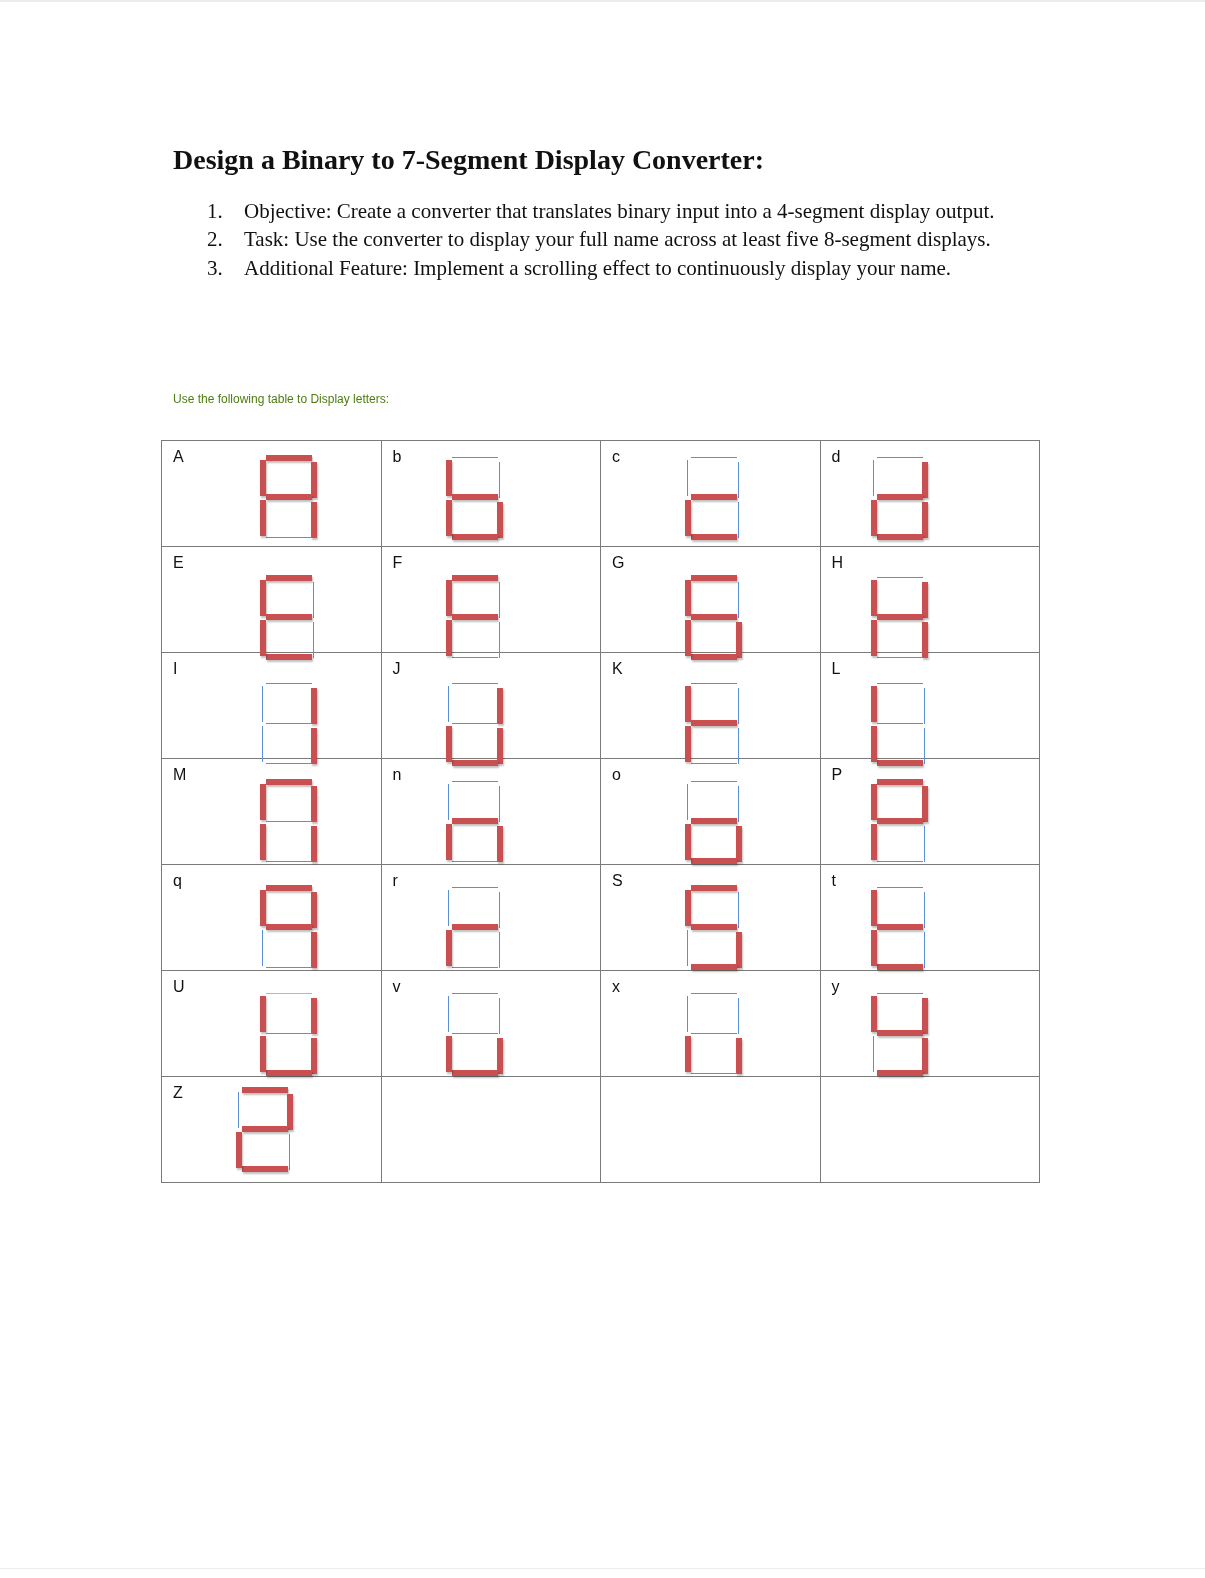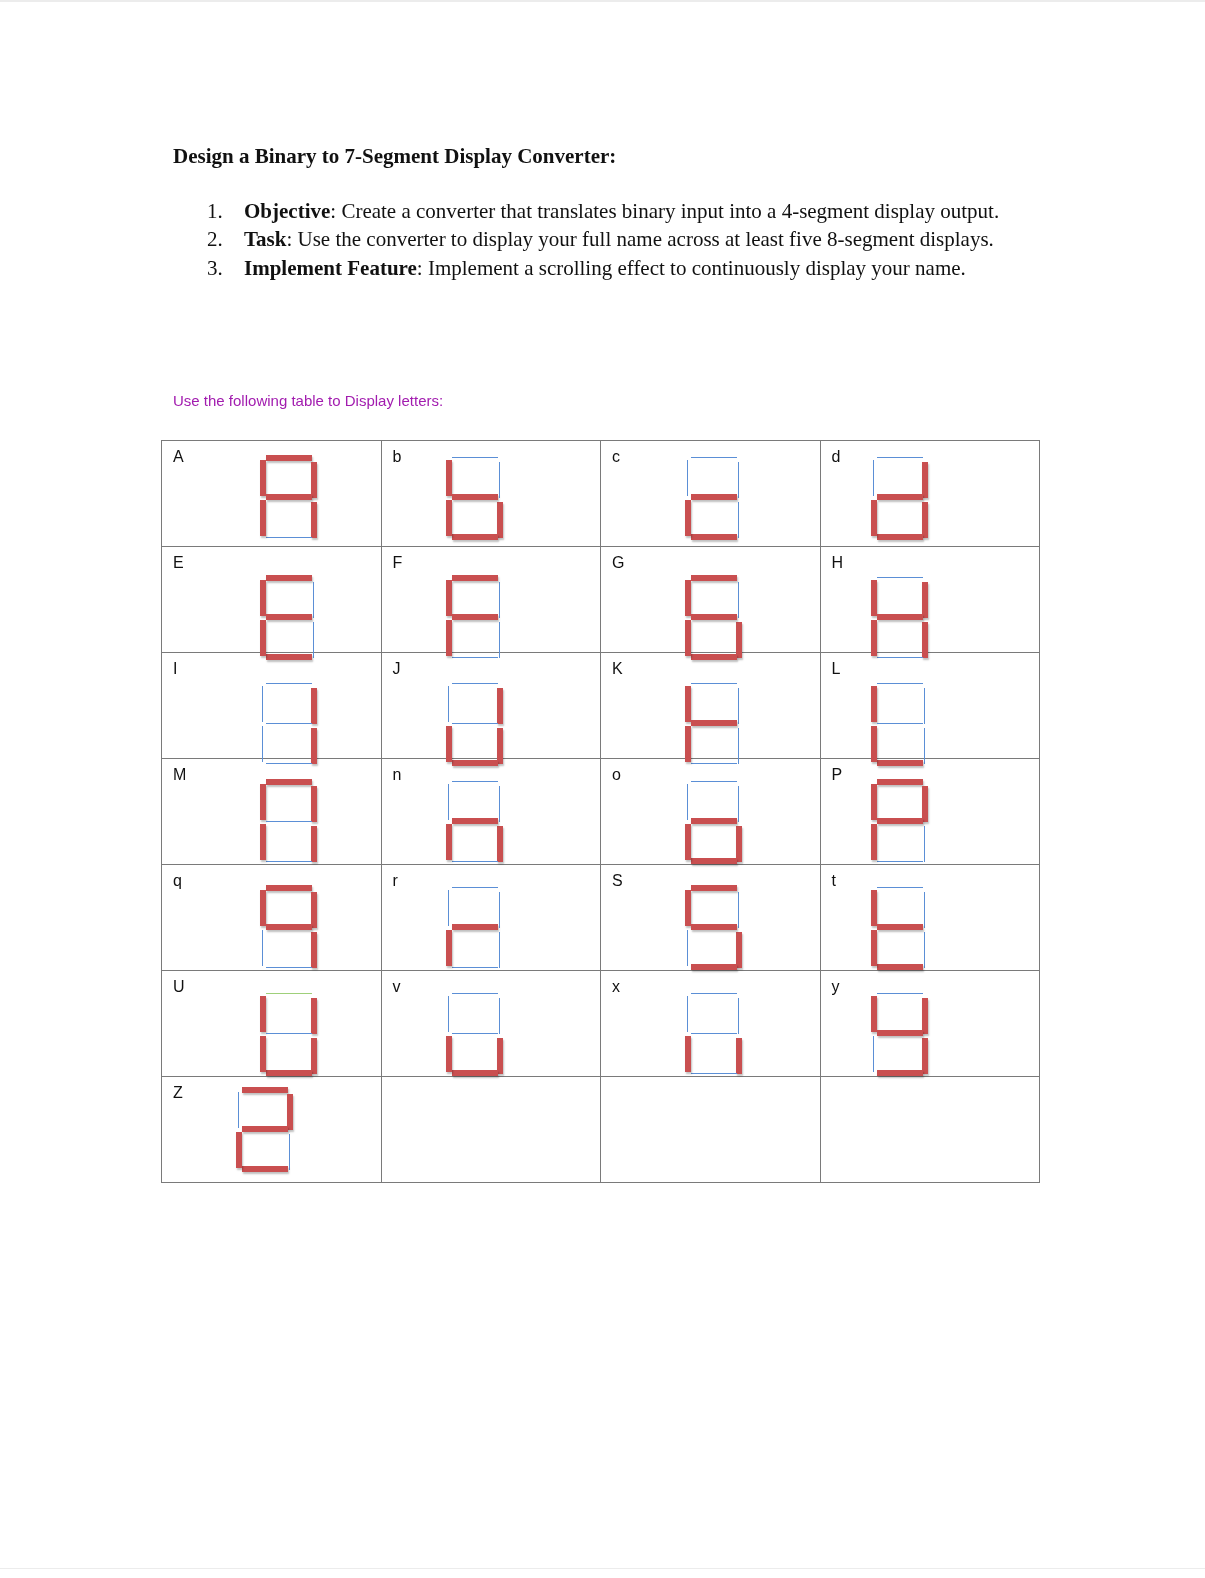--- a/index.html
+++ b/index.html
@@ -1,35 +1,35 @@
 <!DOCTYPE html>
 <html><head>
 <meta charset="utf-8">
 <style>
   html, body { margin: 0; padding: 0; background: #ffffff; }
   body { width: 1205px; height: 1578px; position: relative; overflow: hidden; }
   .page-edge-top { position: absolute; left: 0; top: 0; width: 1205px; height: 2px; background: #ececec; }
   .page-edge-bottom { position: absolute; left: 0; top: 1568px; width: 1205px; height: 1px; background: #ececec; }
   .title {
     position: absolute; left: 173px; top: 144px;
-    font-family: "Liberation Serif", serif; font-weight: bold; font-size: 21px; color: #111;
+    font-family: "Liberation Serif", serif; font-weight: bold; font-size: 28px; color: #111;
     letter-spacing: 0px;
   }
   .task-list {
     position: absolute; left: 205px; top: 198px; width: 840px; margin: 0; padding: 0;
     list-style: none; font-family: "Liberation Serif", serif; font-size: 21px; color: #111;
     line-height: 27px;
   }
   .task-list li { position: relative; padding-left: 39px; margin-bottom: 1px; }
   .task-list li .num { position: absolute; left: 2px; top: 0; }
-  .task-list li .lbl { font-weight: bold; }
+  .task-list li .lbl { font-weight: normal; }
   .task-list li.last { line-height: 28px; }
   .intro {
     position: absolute; left: 173px; top: 392px;
-    font-family: "Liberation Sans", sans-serif; font-size: 15px; color: #a21caf;
+    font-family: "Liberation Sans", sans-serif; font-size: 12px; color: #4d7c0f;
   }
   table.letters {
     position: absolute; left: 161px; top: 440px;
     border-collapse: collapse; width: 879px;
   }
   table.letters td {
     border: 1.5px solid #7a7a7a; width: 219px; height: 105px; padding: 0; position: relative; vertical-align: top;
   }
   .letter {
     position: absolute; left: 11px; top: 7px;
@@ -68,21 +68,21 @@
   <li>
     <span class="num">1.</span>
     <span class="lbl">Objective</span><span>: Create a converter that translates binary input into a 4-segment display output.</span>
   </li>
   <li>
     <span class="num">2.</span>
     <span class="lbl">Task</span><span>: Use the converter to display your full name across at least five 8-segment displays.</span>
   </li>
   <li class="last">
     <span class="num">3.</span>
-    <span class="lbl">Implement Feature</span><span>: Implement a scrolling effect to continuously display your name.</span>
+    <span class="lbl">Additional Feature</span><span>: Implement a scrolling effect to continuously display your name.</span>
   </li>
 </ol>
 
 <div class="intro">Use the following  table to Display letters:</div>
 
 <table class="letters">
   <tbody id="letter-tbody">
       <tr>
         <td>
           <span class="letter">A</span>

